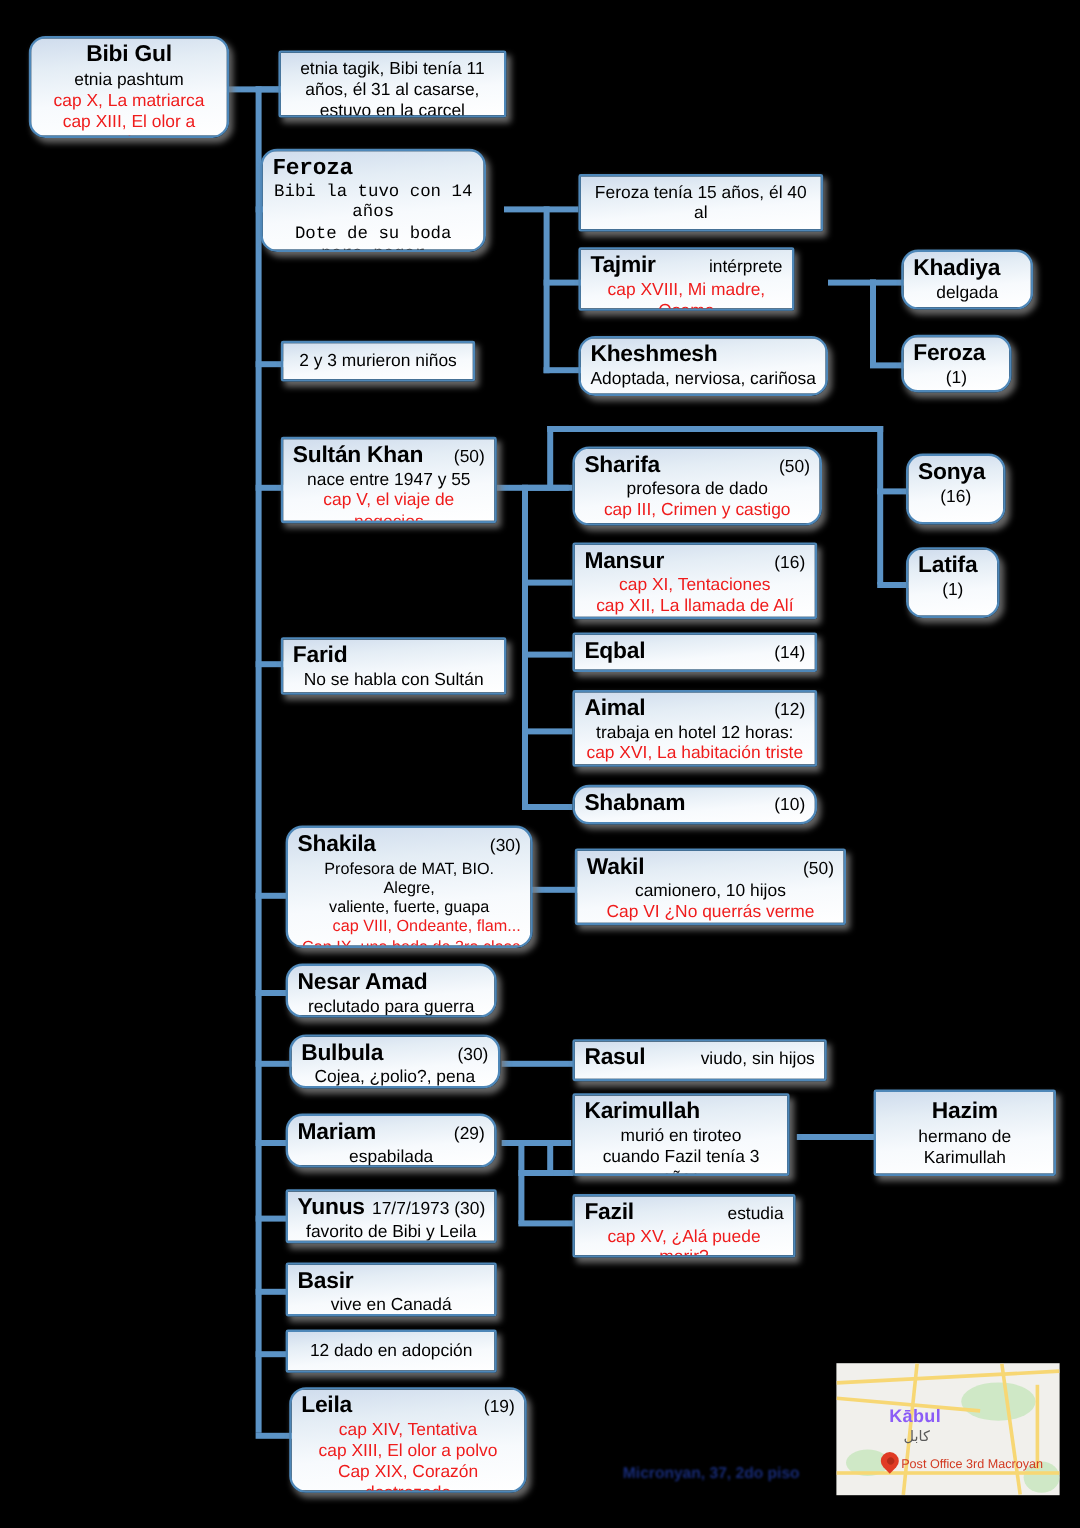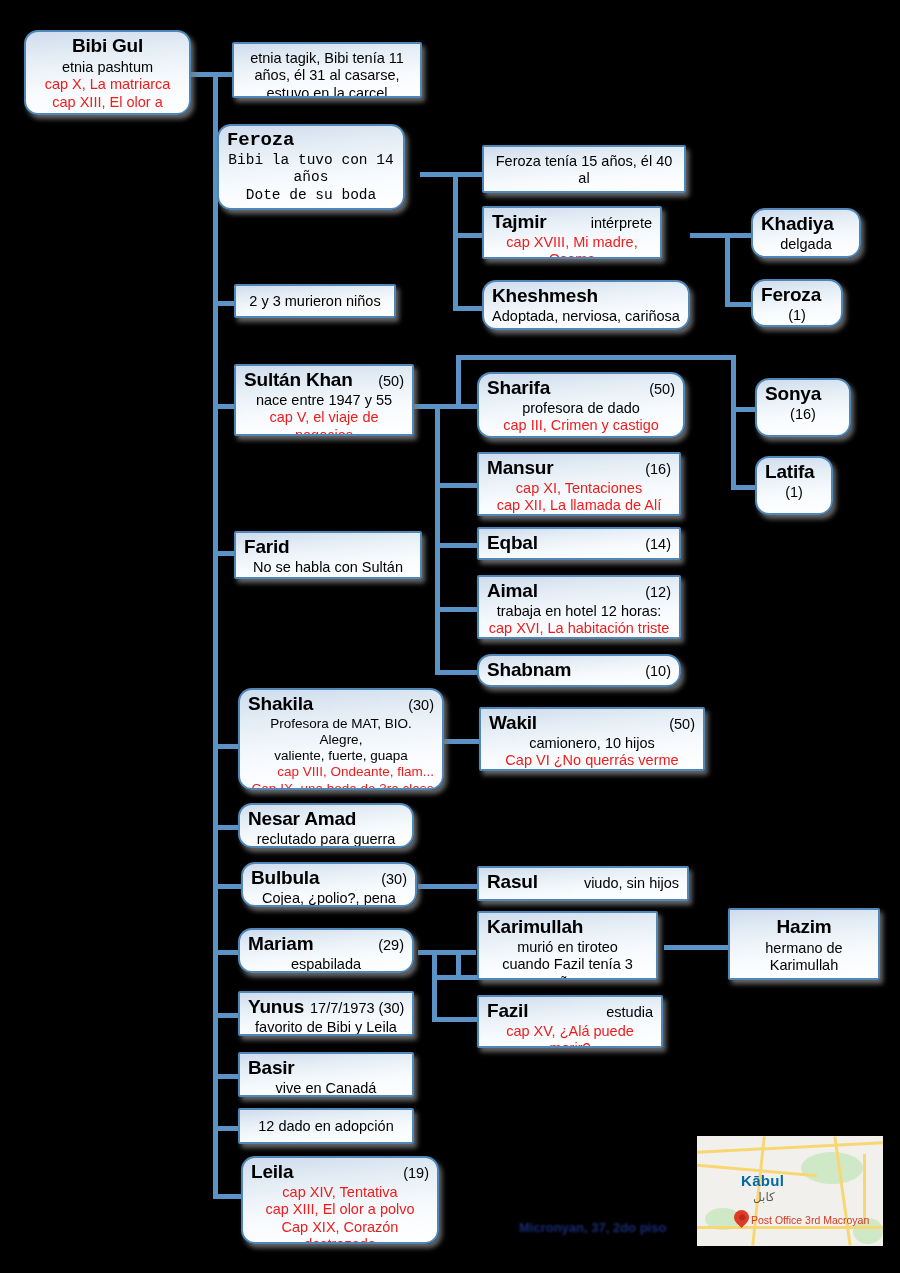--- a/index.html
+++ b/index.html
@@ -59,21 +59,21 @@
   #map{
     position:absolute;
     left:697px;top:1136px;width:186px;height:110px;
     background:#f1f0ec;
     overflow:hidden;
     border:0;
   }
   .rd{position:absolute;background:#f7d774;}
   .grn{position:absolute;background:#cfe8c6;border-radius:50%;}
   .mlabel{
-    position:absolute;font-weight:bold;color:#0369a1;
+    position:absolute;font-weight:bold;color:#8b5cf6;
     font-size:15px;letter-spacing:.3px;
   }
   .mlabel2{position:absolute;color:#5a5a5a;font-size:12px;}
   .pinlabel{position:absolute;color:#d23a22;font-size:10.5px;white-space:nowrap;}
   .pin{
     position:absolute;width:15px;height:15px;background:#e03b24;
     border-radius:50% 50% 50% 0;transform:rotate(-45deg);
   }
   .pin:after{
     content:"";position:absolute;left:4.5px;top:4.5px;
@@ -246,21 +246,21 @@
     <span class="red">cap XVI, La habitación triste</span>
   </div>
 
   <div class="node round" style="left:477px;top:654px;width:204px;height:33px;">
     <div class="hdr">
       <span class="ttl">Shabnam</span>
       <span class="meta">(10)</span>
     </div>
   </div>
 
-  <div class="node round" style="left:755px;top:378px;width:96px;height:59px;">
+  <div class="node round" style="left:755px;top:378px;width:83px;height:59px;">
     <div class="hdr">
         <span class="ttl">Sonya</span>
       </div>
     <span class="sub">(16)</span>
   </div>
 
   <div class="node round" style="left:755px;top:456px;width:78px;height:59px;">
     <div class="hdr">
         <span class="ttl">Latifa</span>
       </div>

